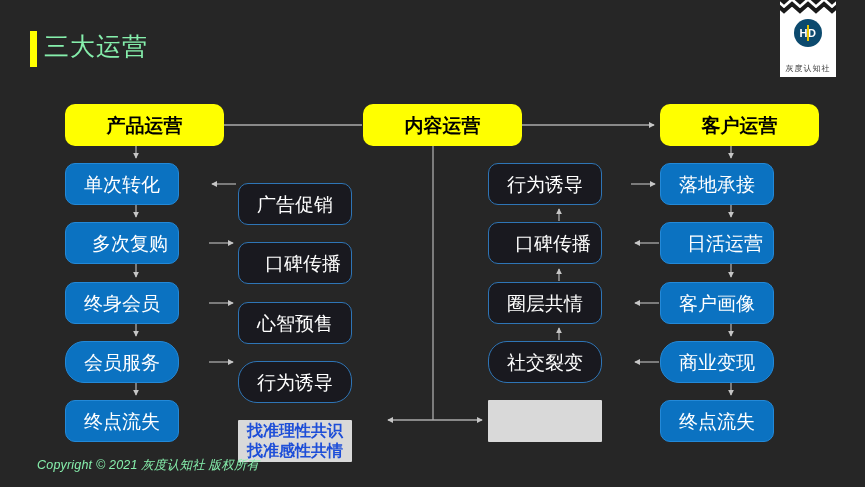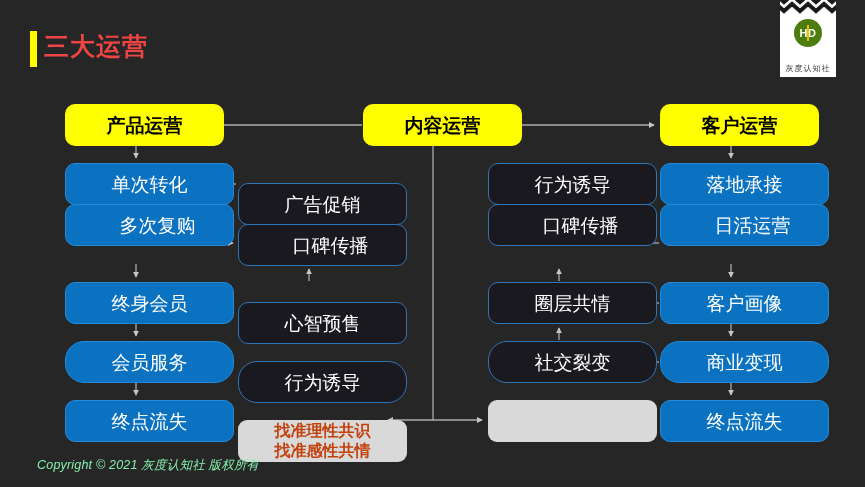--- a/index.html
+++ b/index.html
@@ -2,48 +2,48 @@
 <html><head>
 <meta charset="utf-8">
 <style>
   html,body{margin:0;padding:0;background:#111;}
   .stage{
     position:relative;width:865px;height:487px;background:#262626;
     font-family:"Liberation Sans","DejaVu Sans",sans-serif;overflow:hidden;
   }
   
   .title-bar{position:absolute;left:30px;top:31px;width:7px;height:36px;background:#FFFF00;}
-  .page-title{position:absolute;left:44px;top:30px;font-size:25px;font-weight:bold;color:#ef4444;letter-spacing:1px;}
+  .page-title{position:absolute;left:44px;top:30px;font-size:25px;font-weight:normal;color:#86efac;letter-spacing:1px;}
   
   .logo{position:absolute;left:780px;top:0;width:56px;height:77px;background:#FFFFFF;
         display:flex;flex-direction:column;align-items:center;}
   .logo .zig{width:56px;height:15px;display:block;}
-  .logo .mono{margin-top:4px;width:28px;height:28px;border-radius:50%;background:#4d7c0f;
+  .logo .mono{margin-top:4px;width:28px;height:28px;border-radius:50%;background:#0c4a6e;
         display:flex;align-items:center;justify-content:center;position:relative;}
   .logo .mono span{color:#FFFFFF;font-size:11px;font-weight:bold;letter-spacing:0.5px;}
   .logo .mono i{position:absolute;left:13px;top:6px;width:2px;height:16px;background:#E8C400;}
   .logo .brand{margin-top:16px;font-size:8px;color:#3A3A3A;letter-spacing:1px;white-space:nowrap;}
   
   .node{
-    position:absolute;width:169px;height:42px;border-radius:10px;
+    position:absolute;width:114px;height:42px;border-radius:10px;
     display:flex;align-items:center;justify-content:center;
     font-size:19px;line-height:1;white-space:nowrap;box-sizing:border-box;
   }
   .node-yellow{background:#FFFF00;color:#000000;font-weight:bold;width:159px;}
   .node-blue{background:#0B72C1;border:1px solid #2389D8;color:#FFFFFF;}
   .node-dark{background:#19191F;border:1px solid #2E75B6;color:#FFFFFF;}
   .node-note{
-    background:#D9D9D9;color:#c2410c;border-radius:9px;
+    background:#D9D9D9;color:#1d4ed8;border-radius:1px;
     flex-direction:column;font-size:16px;line-height:20px;font-weight:bold;
   }
   
   .c1{left:65px;}  .c2{left:238px;margin-top:20px;} .c3{left:488px;} .c4{left:660px;}
   .chd{left:363px;}
   
-  .r0{top:104px;} .r1{top:163px;} .r2{top:204px;padding-left:16px;} .r3{top:282px;} .r4{top:341px;border-radius:19px;} .r5{top:400px;}
+  .r0{top:104px;} .r1{top:163px;} .r2{top:222px;padding-left:16px;} .r3{top:282px;} .r4{top:341px;border-radius:19px;} .r5{top:400px;}
   .connectors{position:absolute;left:0;top:0;pointer-events:none;}
   .copyright{position:absolute;left:37px;top:457px;font-size:12.5px;color:#86efac;letter-spacing:0.2px;font-style:italic;}
 </style>
 </head>
 <body>
 
 <div class="stage">
 
   <div class="title-bar"></div>
   <div class="page-title">三大运营</div>

